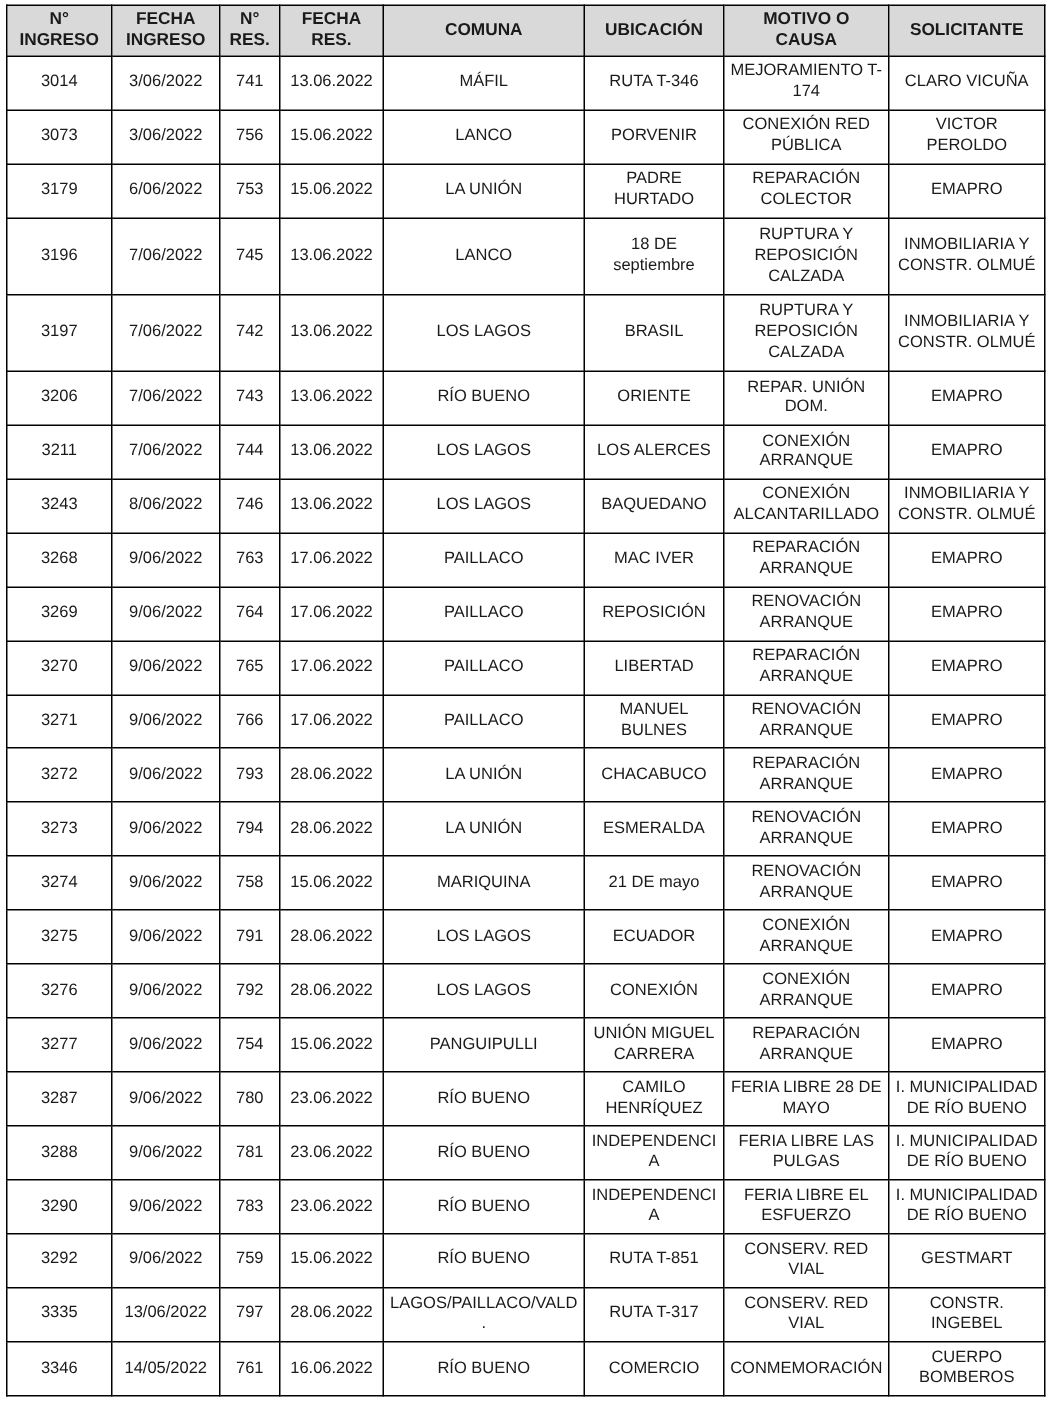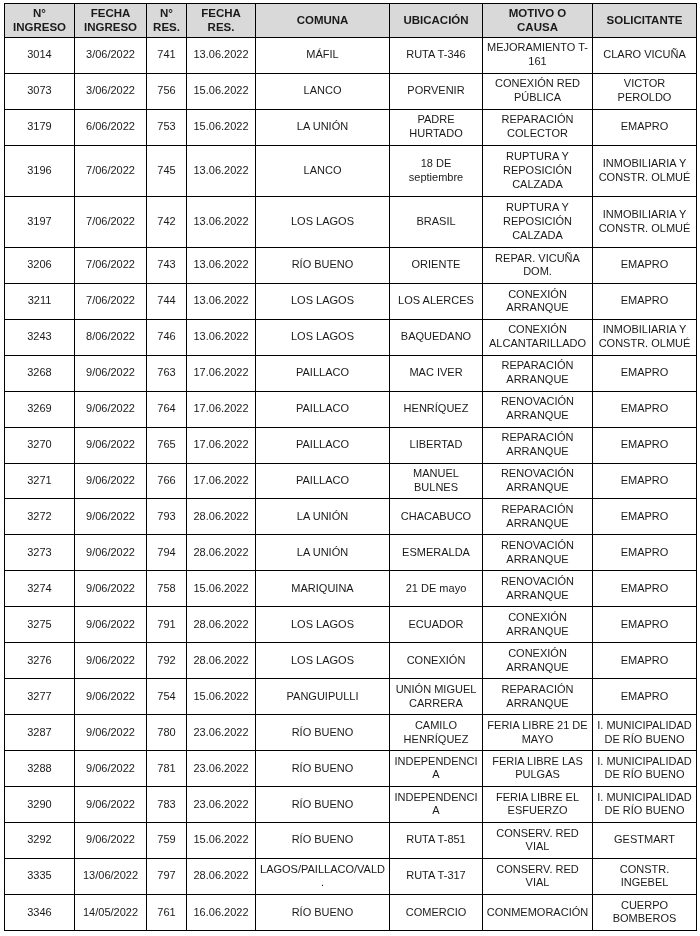--- a/index.html
+++ b/index.html
@@ -76,21 +76,21 @@
       </tr>
     </thead>
     <tbody>
         <tr>
           <td>3014</td>
           <td>3/06/2022</td>
           <td>741</td>
           <td>13.06.2022</td>
           <td>MÁFIL</td>
           <td>RUTA T-346</td>
-          <td>MEJORAMIENTO T-161</td>
+          <td>MEJORAMIENTO T-174</td>
           <td>CLARO VICUÑA</td>
         </tr>
         <tr>
           <td>3073</td>
           <td>3/06/2022</td>
           <td>756</td>
           <td>15.06.2022</td>
           <td>LANCO</td>
           <td>PORVENIR</td>
           <td>CONEXIÓN RED PÚBLICA</td>
@@ -126,21 +126,21 @@
           <td>RUPTURA Y REPOSICIÓN CALZADA</td>
           <td>INMOBILIARIA Y CONSTR. OLMUÉ</td>
         </tr>
         <tr>
           <td>3206</td>
           <td>7/06/2022</td>
           <td>743</td>
           <td>13.06.2022</td>
           <td>RÍO BUENO</td>
           <td>ORIENTE</td>
-          <td>REPAR. VICUÑA DOM.</td>
+          <td>REPAR. UNIÓN DOM.</td>
           <td>EMAPRO</td>
         </tr>
         <tr>
           <td>3211</td>
           <td>7/06/2022</td>
           <td>744</td>
           <td>13.06.2022</td>
           <td>LOS LAGOS</td>
           <td>LOS ALERCES</td>
           <td>CONEXIÓN ARRANQUE</td>
@@ -165,21 +165,21 @@
           <td>MAC IVER</td>
           <td>REPARACIÓN ARRANQUE</td>
           <td>EMAPRO</td>
         </tr>
         <tr>
           <td>3269</td>
           <td>9/06/2022</td>
           <td>764</td>
           <td>17.06.2022</td>
           <td>PAILLACO</td>
-          <td>HENRÍQUEZ</td>
+          <td>REPOSICIÓN</td>
           <td>RENOVACIÓN ARRANQUE</td>
           <td>EMAPRO</td>
         </tr>
         <tr>
           <td>3270</td>
           <td>9/06/2022</td>
           <td>765</td>
           <td>17.06.2022</td>
           <td>PAILLACO</td>
           <td>LIBERTAD</td>
@@ -256,21 +256,21 @@
           <td>REPARACIÓN ARRANQUE</td>
           <td>EMAPRO</td>
         </tr>
         <tr>
           <td>3287</td>
           <td>9/06/2022</td>
           <td>780</td>
           <td>23.06.2022</td>
           <td>RÍO BUENO</td>
           <td>CAMILO HENRÍQUEZ</td>
-          <td>FERIA LIBRE 21 DE MAYO</td>
+          <td>FERIA LIBRE 28 DE MAYO</td>
           <td>I. MUNICIPALIDAD DE RÍO BUENO</td>
         </tr>
         <tr>
           <td>3288</td>
           <td>9/06/2022</td>
           <td>781</td>
           <td>23.06.2022</td>
           <td>RÍO BUENO</td>
           <td>INDEPENDENCIA</td>
           <td>FERIA LIBRE LAS PULGAS</td>

